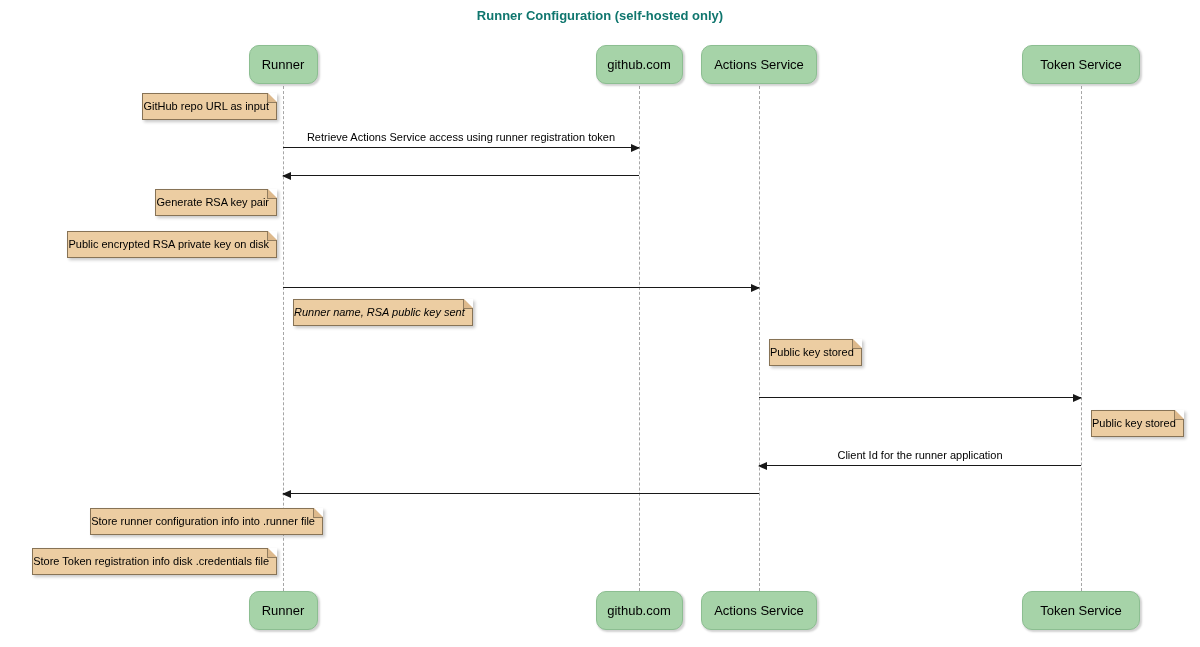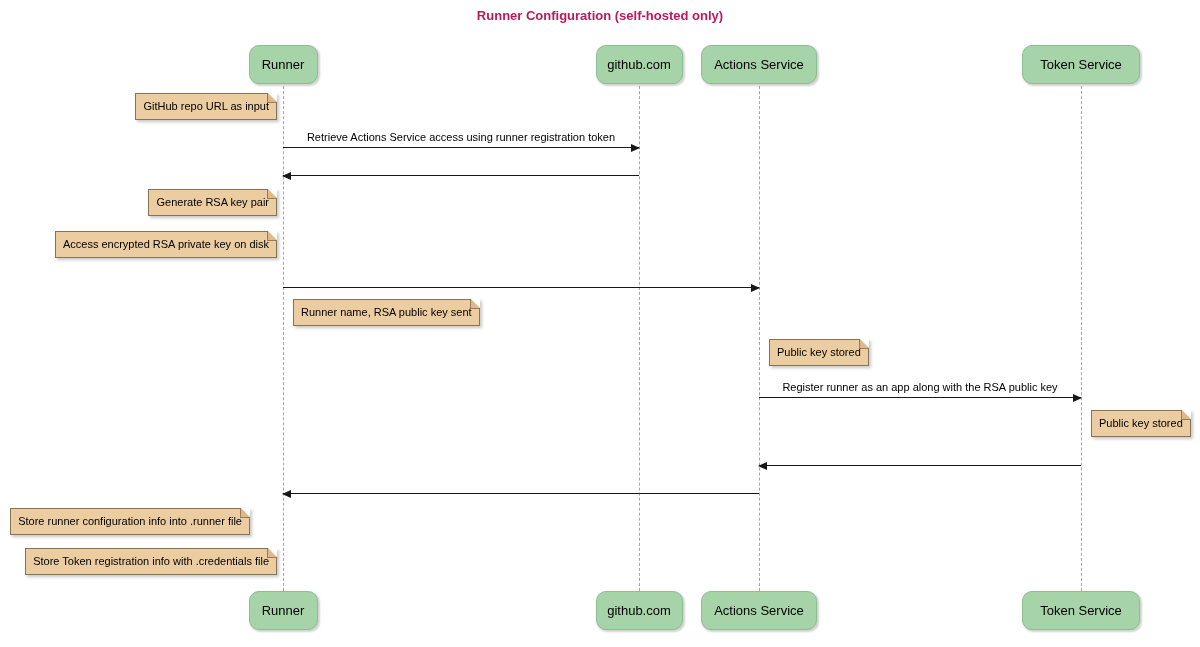--- a/index.html
+++ b/index.html
@@ -6,41 +6,41 @@
   .canvas{
     position:relative;
     width:1200px;height:647px;
     background:#ffffff;
     font-family:"Liberation Sans", sans-serif;
     color:#111;
     overflow:hidden;
   }
   .diagram-title{
     position:absolute;top:8px;left:0;width:1200px;
-    text-align:center;font-size:13px;font-weight:bold;color:#be185d;
+    text-align:center;font-size:13px;font-weight:bold;color:#0f766e;
   }
   .participant{
     position:absolute;height:39px;box-sizing:border-box;
     background:var(--participant-fill,#A6D3A8);
     border:1px solid var(--participant-border,#8CBE91);
     border-radius:10px;
     display:flex;align-items:center;justify-content:center;
     font-size:13px;color:#000;white-space:nowrap;
     box-shadow:1.5px 1.5px 2px rgba(0,0,0,0.18);
   }
   .lifeline{
     position:absolute;width:0;
     border-left:1px dashed var(--lifeline-color,#A6A6A6);
   }
   .note{
     position:absolute;box-sizing:border-box;
     background:var(--note-fill,#ECCDA2);
     border:1px solid var(--note-border,#877356);
     font-size:11px;line-height:13px;color:#000;
-    padding:6px 7px 6px 7px;white-space:nowrap;
+    padding:6px 7px 6px 0;white-space:nowrap;
     box-shadow:2px 2px 3px rgba(0,0,0,0.22);
   }
   .note-fold{
     position:absolute;top:-1px;right:-1px;width:0;height:0;
     border-style:solid;border-width:0 9px 9px 0;
     border-color:#ffffff #ffffff var(--note-fold,#DDB98C) var(--note-fold,#DDB98C);
     filter:drop-shadow(-1px 1px 0 rgba(135,115,86,.9));
   }
   .message{
     position:absolute;height:18px;
@@ -82,31 +82,31 @@
         <div class="message-label">Retrieve Actions Service access using runner registration token</div>
         <div class="arrowhead dir-right"></div>
       </div>
       <div class="message" style="left: 283px; top: 157px; width: 356px;">
         <div class="arrowhead dir-left"></div>
       </div>
       <div class="message" style="left: 283px; top: 269px; width: 476px;">
         <div class="arrowhead dir-right"></div>
       </div>
       <div class="message" style="left: 759px; top: 379px; width: 322px;">
-        <div class="message-label">Register runner as an app along with the RSA public key</div>
         <div class="arrowhead dir-right"></div>
       </div>
       <div class="message" style="left: 759px; top: 447px; width: 322px;">
+        <div class="message-label">Client Id for the runner application</div>
         <div class="arrowhead dir-left"></div>
       </div>
       <div class="message" style="left: 283px; top: 475px; width: 476px;">
         <div class="arrowhead dir-left"></div>
       </div>
       <div class="note" style="top: 93px; right: 923px;"><span class="note-fold"></span><span>GitHub repo URL as input</span></div>
       <div class="note" style="top: 189px; right: 923px; text-align: center;"><span class="note-fold"></span><span>Generate RSA key pair</span></div>
-      <div class="note" style="top: 231px; right: 923px;"><span class="note-fold"></span><span>Access encrypted RSA private key on disk</span></div>
-      <div class="note" style="top: 299px; left: 293px;"><span class="note-fold"></span><span>Runner name, RSA public key sent</span></div>
+      <div class="note" style="top: 231px; right: 923px;"><span class="note-fold"></span><span>Public encrypted RSA private key on disk</span></div>
+      <div class="note" style="top: 299px; left: 293px; font-style: italic;"><span class="note-fold"></span><span>Runner name, RSA public key sent</span></div>
       <div class="note" style="top: 339px; left: 769px;"><span class="note-fold"></span><span>Public key stored</span></div>
       <div class="note" style="top: 410px; left: 1091px;"><span class="note-fold"></span><span>Public key stored</span></div>
-      <div class="note" style="top: 508px; right: 950px;"><span class="note-fold"></span><span>Store runner configuration info into .runner file</span></div>
-      <div class="note" style="top: 548px; right: 923px;"><span class="note-fold"></span><span>Store Token registration info with .credentials file</span></div>
+      <div class="note" style="top: 508px; right: 877px;"><span class="note-fold"></span><span>Store runner configuration info into .runner file</span></div>
+      <div class="note" style="top: 548px; right: 923px;"><span class="note-fold"></span><span>Store Token registration info disk .credentials file</span></div>
     </div>
 </div>
 
 </body></html>

